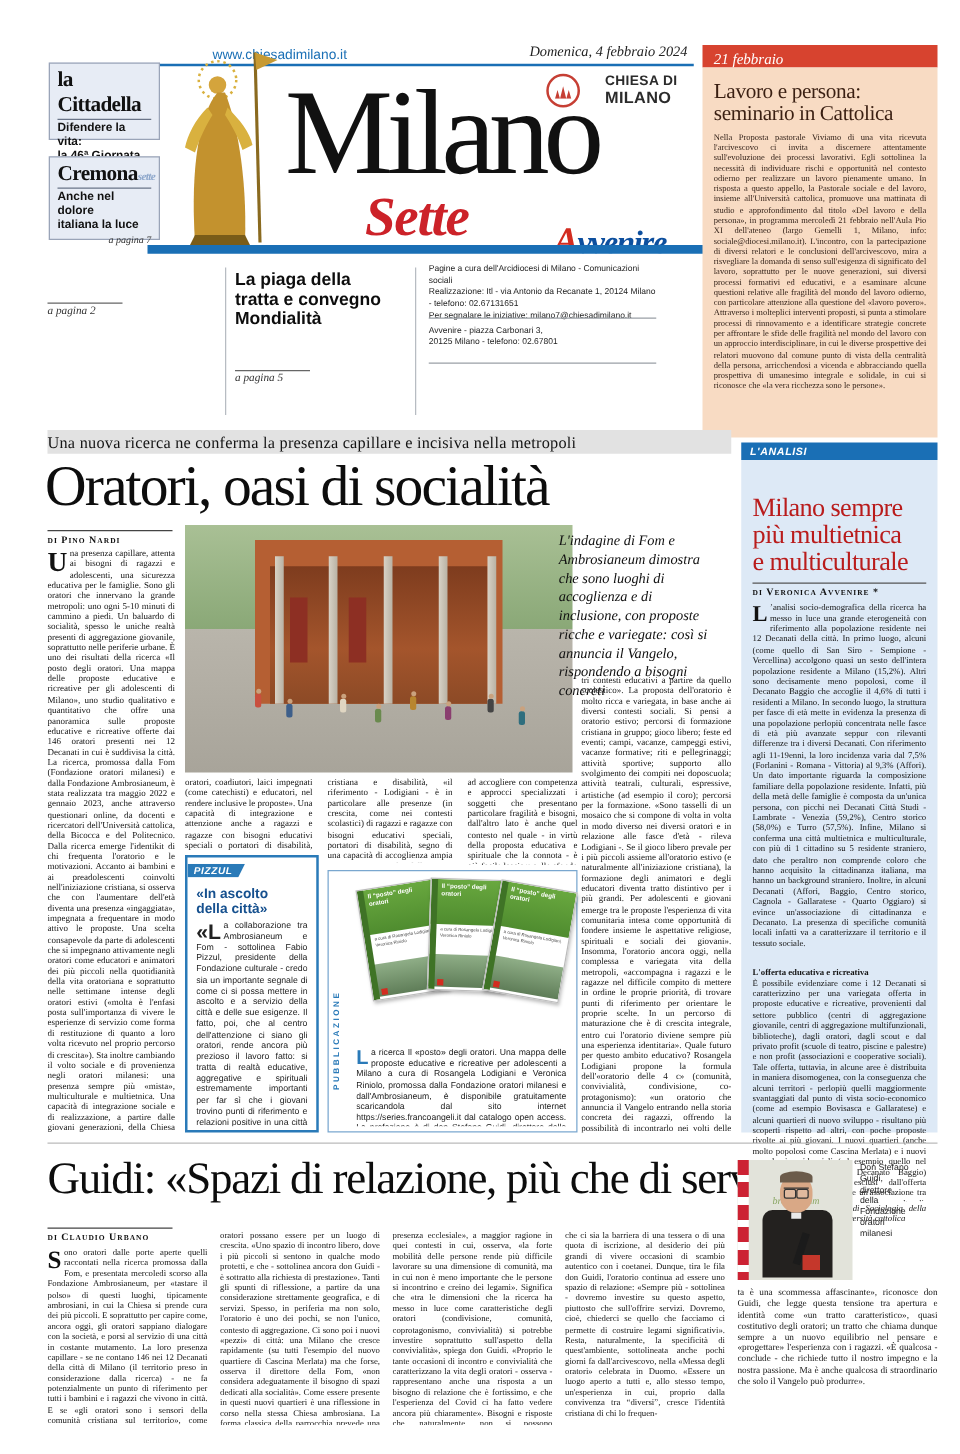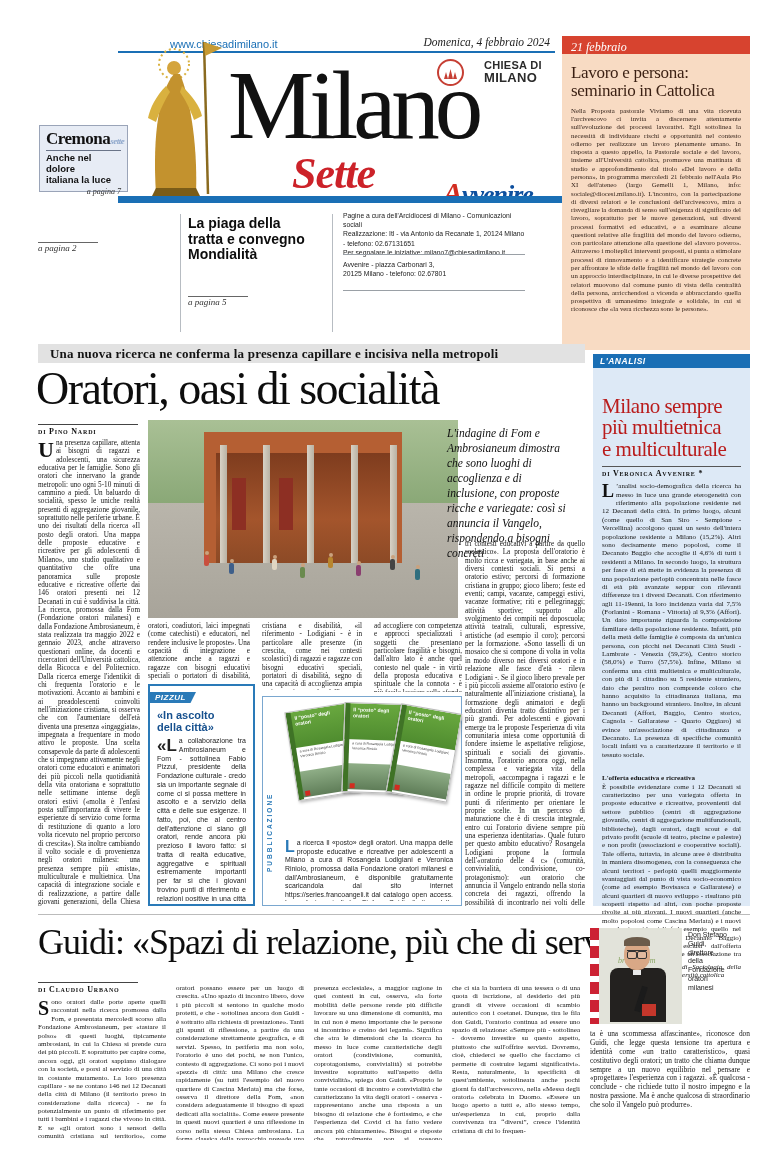--- a/index.html
+++ b/index.html
@@ -118,20 +118,27 @@
 </style>
 </head>
 <body>
 
 <div id="page">
 
   <div class="abs url" style="left:170px;top:38px;">www.chiesadimilano.it</div>
   <div class="abs date" style="left:350px;top:36px;width:200px;text-align:right;">Domenica, 4 febbraio 2024</div>
   <div class="abs" style="left:118px;top:51px;width:437px;height:2px;background:#1a6fb5;"></div>
 
+  <div class="abs teaser-box" style="left:39px;top:50px;width:89px;height:62px;">
+    <div class="teaser-brand">la Cittadella</div>
+    <div style="height:1px;background:#6a7488;margin:1px 0 2px;"></div>
+    <div class="teaser-head pre">Difendere la vita:
+la 46ª Giornata</div>
+    <div class="teaser-page">a pagina 9</div>
+  </div>
 
   <div class="abs teaser-box" style="left:39px;top:125px;width:89px;height:67px;">
     <div class="teaser-brand"><span>Cremona</span><span class="suffix">sette</span></div>
     <div style="height:1px;background:#6a7488;margin:1px 0 2px;"></div>
     <div class="teaser-head pre">Anche nel dolore
 italiana la luce</div>
     <div class="teaser-page">a pagina 7</div>
   </div>
 
   <div class="abs" style="left:122px;top:38px;width:108px;height:160px;">
@@ -196,21 +203,21 @@
   <div class="abs rule" style="left:343px;top:290px;width:182px;"></div>
 
   <div class="abs event-kicker" style="left:562px;top:36px;width:188px;height:18px;box-sizing:border-box;">21 febbraio</div>
   <div class="abs event-body" style="left:562px;top:54px;width:188px;height:296px;box-sizing:border-box;padding:10px 9px;">
     <div class="event-title pre">Lavoro e persona:
 seminario in Cattolica</div>
     <div class="event-text ovh" style="margin-top:7px;height:232px;">Nella Proposta pastorale Viviamo di una vita ricevuta l'arcivescovo ci invita a discernere attentamente sull'evoluzione dei processi lavorativi. Egli sottolinea la necessità di individuare rischi e opportunità nel contesto odierno per realizzare un lavoro pienamente umano. In risposta a questo appello, la Pastorale sociale e del lavoro, insieme all'Università cattolica, promuove una mattinata di studio e approfondimento dal titolo «Del lavoro e della persona», in programma mercoledì 21 febbraio nell'Aula Pio XI dell'ateneo (largo Gemelli 1, Milano, info: sociale@diocesi.milano.it). L'incontro, con la partecipazione di diversi relatori e le conclusioni dell'arcivescovo, mira a risvegliare la domanda di senso sull'esigenza di significato del lavoro, soprattutto per le nuove generazioni, sui diversi processi formativi ed educativi, e a esaminare alcune questioni relative alle fragilità del mondo del lavoro odierno, con particolare attenzione alla questione del «lavoro povero». Attraverso i molteplici interventi proposti, si punta a stimolare processi di rinnovamento e a identificare strategie concrete per affrontare le sfide delle fragilità nel mondo del lavoro con un approccio interdisciplinare, in cui le diverse prospettive dei relatori muovono dal comune punto di vista della centralità della persona, arricchendosi a vicenda e abbracciando quella prospettiva di umanesimo integrale e solidale, in cui si riconosce che «la vera ricchezza sono le persone».</div>
   </div>
 
   <div class="abs kicker-bar" style="left:38px;top:344px;width:547px;height:19px;display:flex;align-items:center;">
-    <span class="kicker-text" style="padding-left:12px;font-weight:bold;">Una nuova ricerca ne conferma la presenza capillare e incisiva nella metropoli</span>
+    <span class="kicker-text" style="padding-left:0;">Una nuova ricerca ne conferma la presenza capillare e incisiva nella metropoli</span>
   </div>
   <div class="abs headline" style="left:36px;top:366px;width:560px;">Oratori, oasi di socialità</div>
 
   <div class="abs byline-rule" style="left:38px;top:424px;"></div>
   <div class="abs byline" style="left:38px;top:427px;">di Pino Nardi</div>
 
   <div class="abs body-col" style="left:38px;top:439px;width:102px;height:467px;">
     <span class="dc">U</span><span>na presenza capillare, attenta ai bisogni di ragazzi e adolescenti, una sicurezza educativa per le famiglie. Sono gli oratori che innervano la grande metropoli: uno ogni 5-10 minuti di cammino a piedi. Un baluardo di socialità, spesso le uniche realtà presenti di aggregazione giovanile, soprattutto nelle periferie urbane. È uno dei risultati della ricerca «Il posto degli oratori. Una mappa delle proposte educative e ricreative per gli adolescenti di Milano», uno studio qualitativo e quantitativo che offre una panoramica sulle proposte educative e ricreative offerte dai 146 oratori presenti nei 12 Decanati in cui è suddivisa la città. La ricerca, promossa dalla Fom (Fondazione oratori milanesi) e dalla Fondazione Ambrosianeum, è stata realizzata tra maggio 2022 e gennaio 2023, anche attraverso questionari online, da docenti e ricercatori dell'Università cattolica, della Bicocca e del Politecnico. Dalla ricerca emerge l'identikit di chi frequenta l'oratorio e le motivazioni. Accanto ai bambini e ai preadolescenti coinvolti nell'iniziazione cristiana, si osserva che con l'aumentare dell'età diventa una presenza «ingaggiata», impegnata a frequentare in modo attivo le proposte. Una scelta consapevole da parte di adolescenti che si impegnano attivamente negli oratori come educatori e animatori dei più piccoli nella quotidianità della vita oratoriana e soprattutto nelle settimane intense degli oratori estivi («molta è l'enfasi posta sull'importanza di vivere le esperienze di servizio come forma di restituzione di quanto a loro volta ricevuto nel proprio percorso di crescita»). Sta inoltre cambiando il volto sociale e di provenienza negli oratori milanesi: una presenza sempre più «mista», multiculturale e multietnica. Una capacità di integrazione sociale e di realizzazione, a partire dalle giovani generazioni, della Chiesa dalle genti, uno dei «pilastri» nel cammino della Chiesa ambrosiana. L'indagine, sottolinea infatti la sociologa della Cattolica Rosangela Lodigiani (una delle curatrici insieme a Veronica Riniolo), «fa emergere un'apertura all'accoglienza e all'integrazione che nei fatti si realizza negli spazi aperti e nelle attività informali dell'oratorio, nelle attività educative e ricreative più strutturate e persino, anche se più raramente, nei percorsi di educazione alla fede, con soluzioni di inclusione anche molto diversificate tra loro. Soluzioni che riflettono la capacità, ma anche la creatività di alcuni responsabili di</span>
   </div>
 

